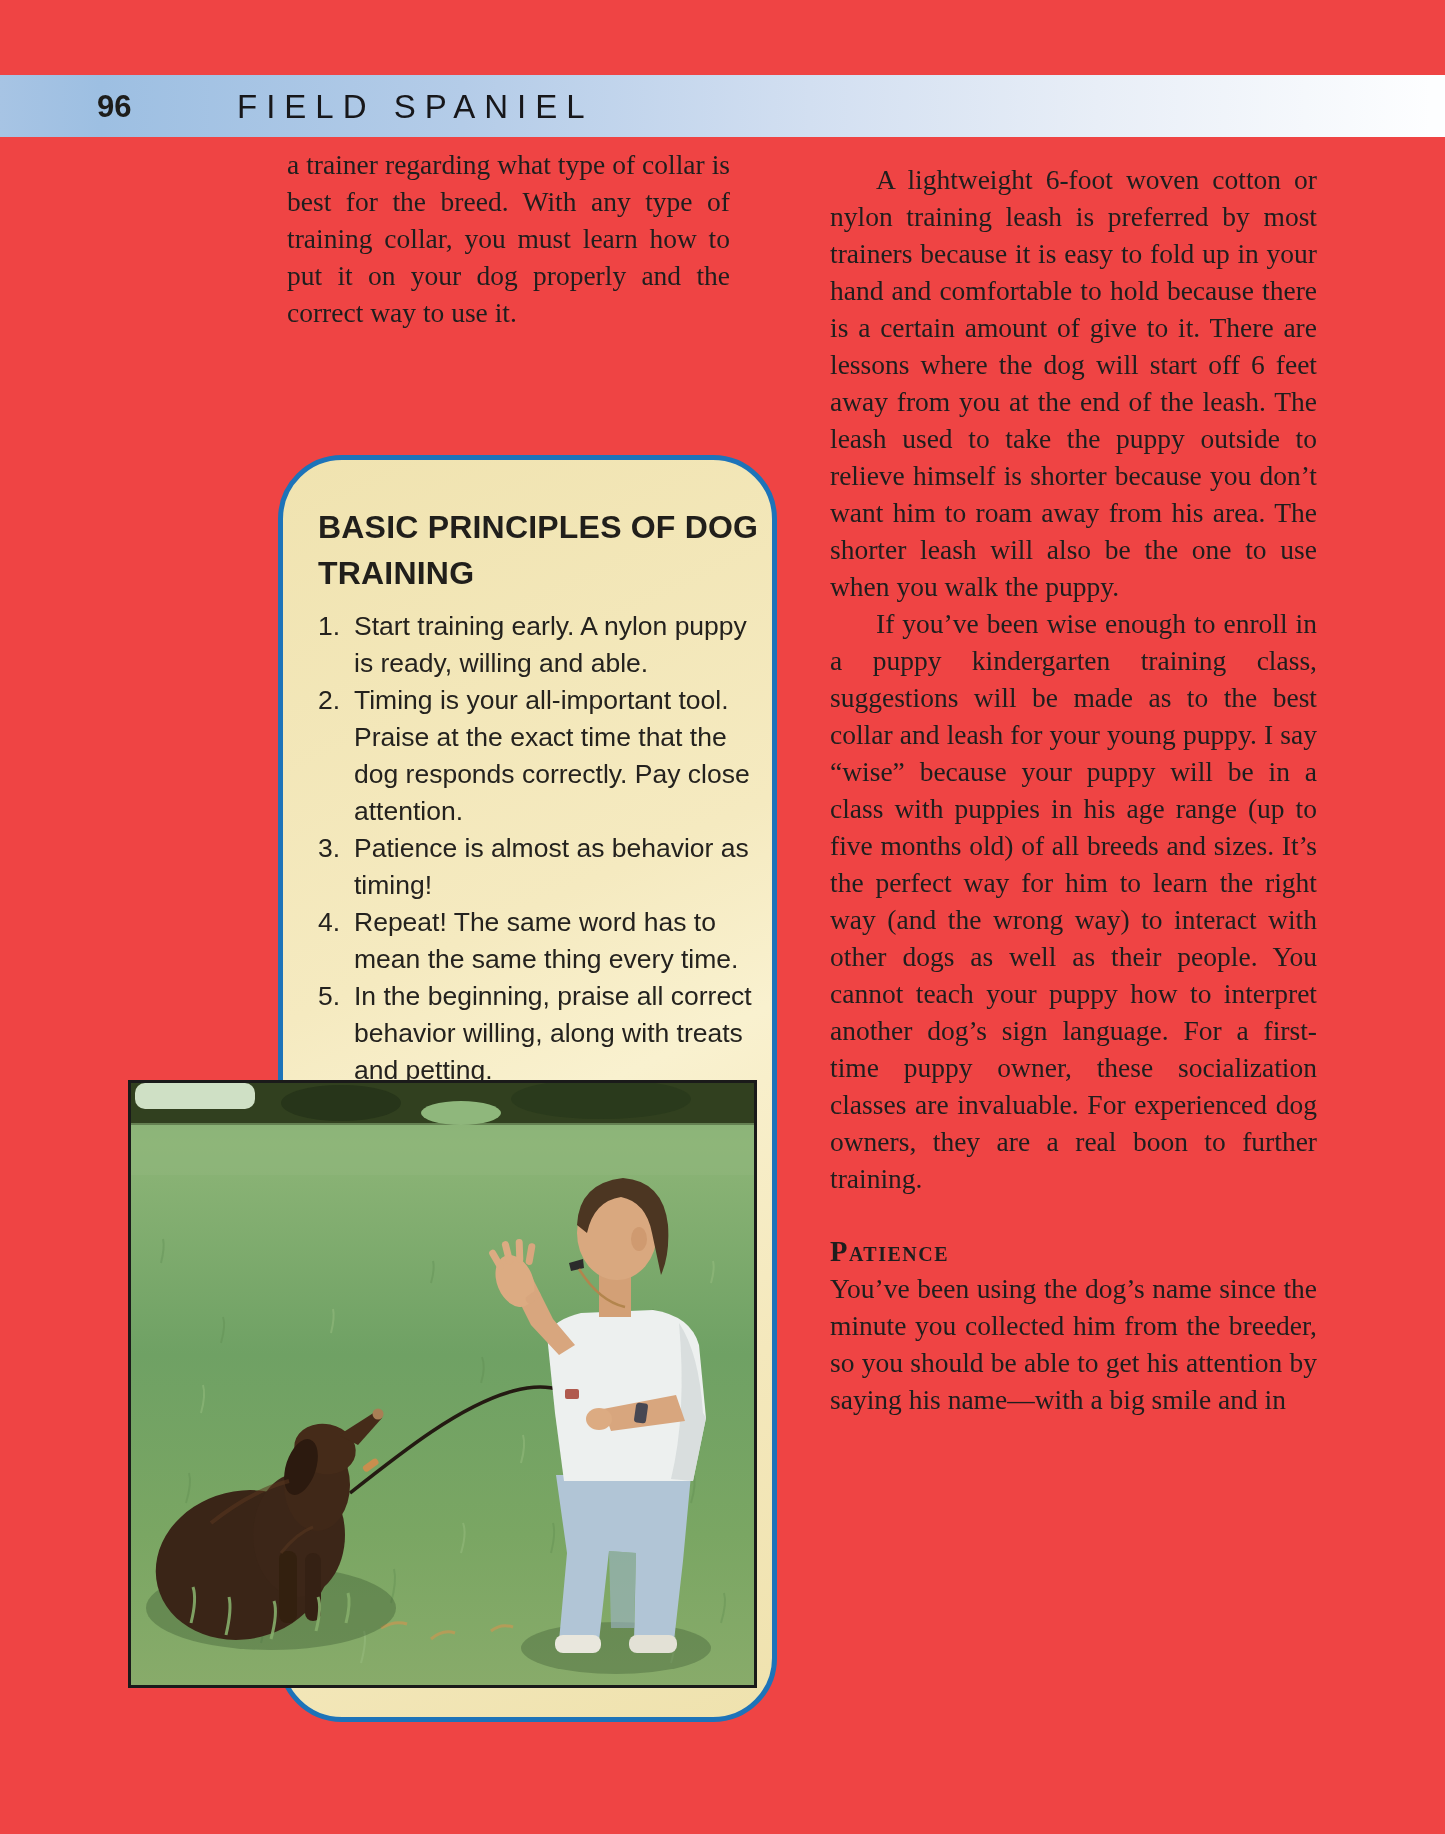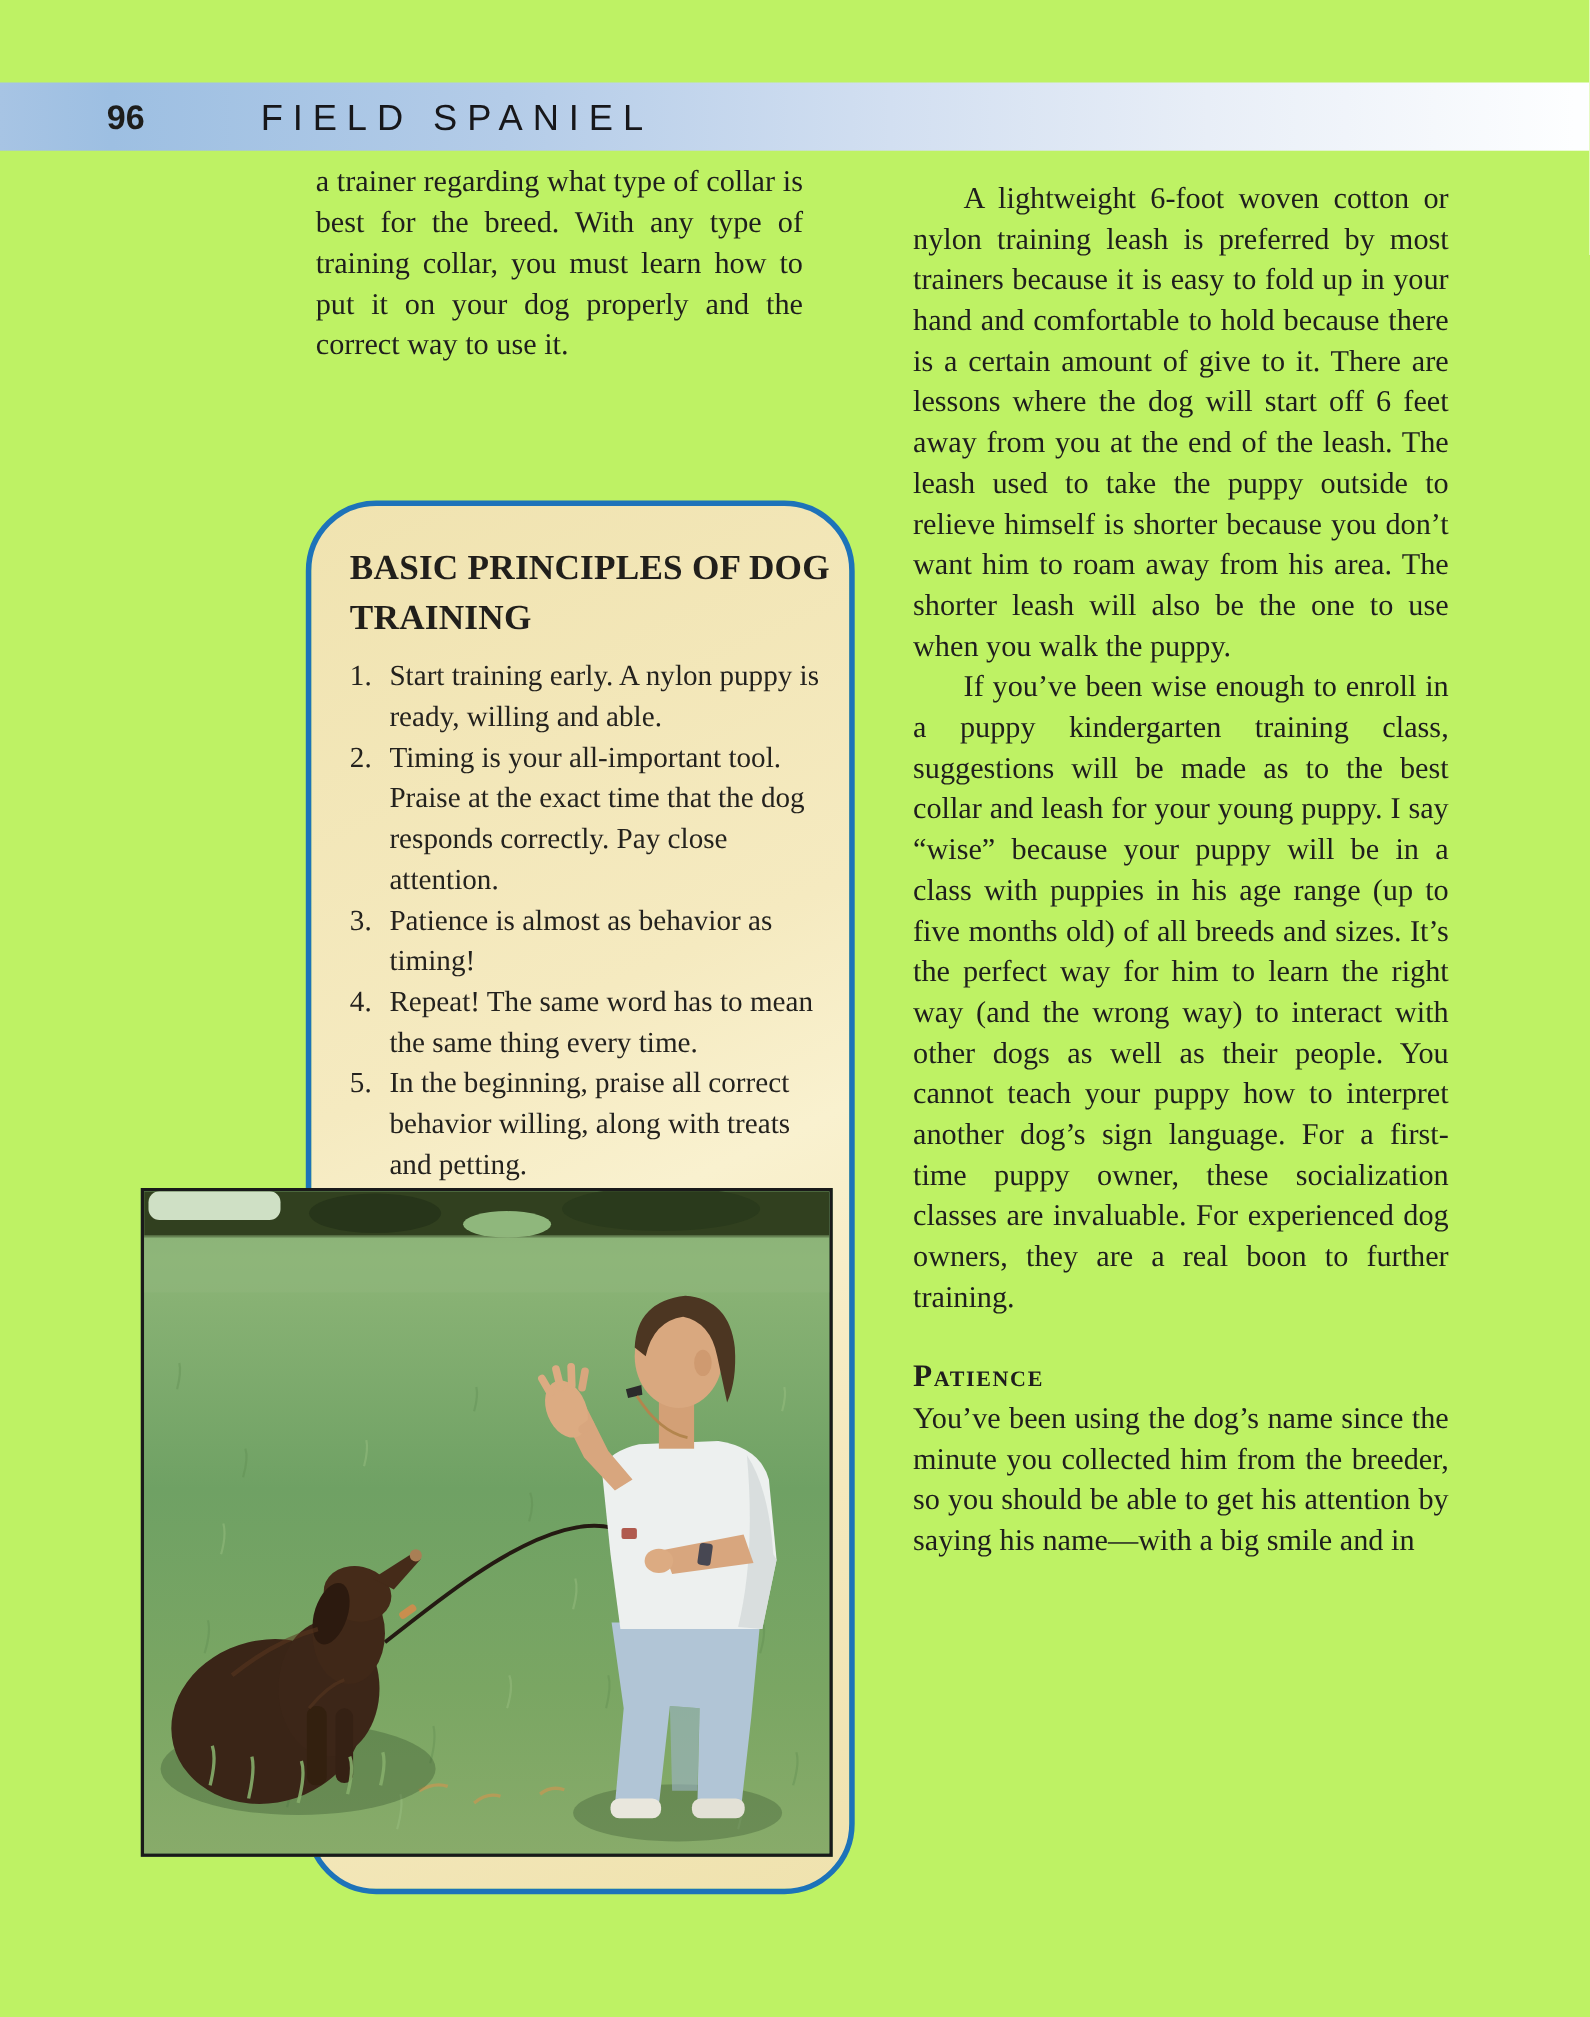--- a/index.html
+++ b/index.html
@@ -1,17 +1,17 @@
 <!DOCTYPE html>
 <html><head>
 <meta charset="utf-8">
 <style>
   html,body{margin:0;padding:0;background:#ffffff;}
   .page{
-    position:relative;width:1445px;height:1834px;background:#bef264;
+    position:relative;width:1445px;height:1834px;background:#ef4444;
     font-family:"Liberation Serif",serif;color:#1f1e1d;overflow:hidden;
   }
   
   .header-bar{
     position:absolute;left:0;top:75px;width:1445px;height:62px;
     background:linear-gradient(90deg,#a7c4e4 0%,#9dbfe2 7%,#b4cce8 32%,#d2dff1 56%,#e8eef7 76%,#fdfeff 99%);
     font-family:"Liberation Sans",sans-serif;
   }
   .page-number{position:absolute;left:97px;top:14px;font-weight:bold;font-size:31px;color:#1d1d1b;}
   .header-title{position:absolute;left:237px;top:13px;font-size:33px;letter-spacing:9px;color:#17171a;}
@@ -23,21 +23,21 @@
   .col-right p.indent{text-indent:46px;}
   .attention-block{margin-top:36px;}
   .attention-heading{font-variant:small-caps;font-weight:bold;font-size:28.5px;letter-spacing:1.5px;margin:0 0 1px 0;}
   
   .principles-box{
     position:absolute;left:278px;top:455px;width:499px;height:1267px;box-sizing:border-box;
     border:5px solid #1d73b9;border-radius:64px;
     background:linear-gradient(155deg,#f0e3b0 0%,#f5eac0 38%,#f9f1cf 52%,#f4e8bc 75%,#efe2ae 100%);
     z-index:1;
   }
-  .box-inner{padding:32px 13px 0 35px;font-family:Liberation Serif, serif;color:#24221e;}
+  .box-inner{padding:32px 13px 0 35px;font-family:Liberation Sans, sans-serif;color:#24221e;margin-top:12px;}
   .box-title{font-weight:bold;font-size:32px;line-height:46px;letter-spacing:0.2px;color:#211f1b;margin:0 0 12px 0;}
   .box-list{margin:0;padding:0;list-style:none;font-size:26.5px;line-height:37px;}
   .box-list li{display:flex;}
   .box-list .num{flex:none;width:36px;}
   .box-list .txt{flex:1;}
   
   .photo-frame{
     position:absolute;left:128px;top:1080px;width:629px;height:608px;box-sizing:border-box;
     border:3px solid #1a1a1a;background:#74a768;z-index:2;
   }

